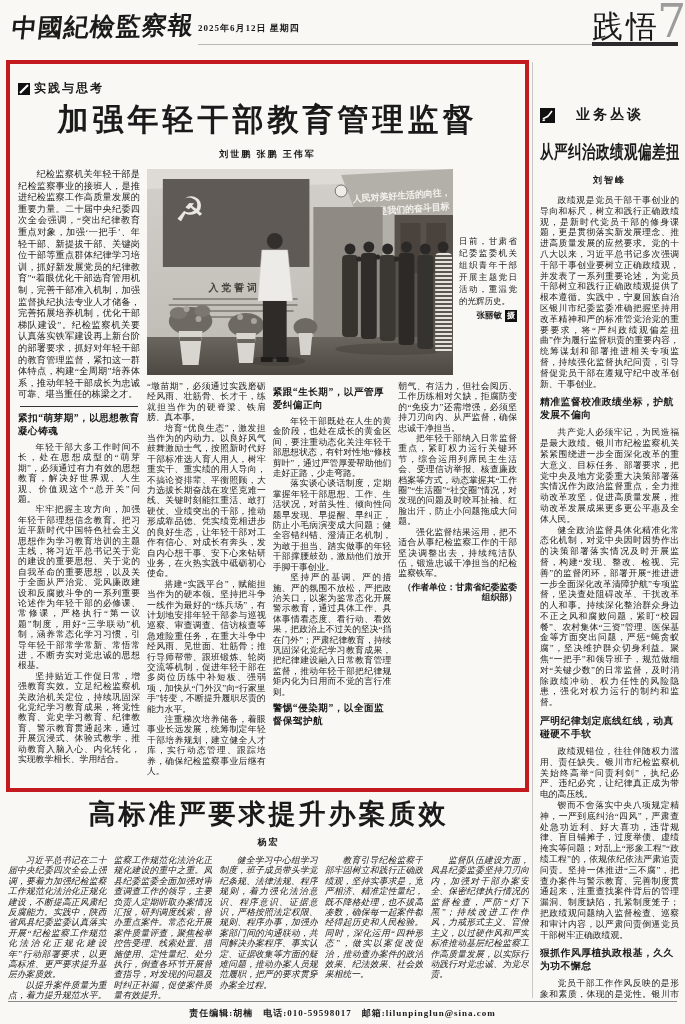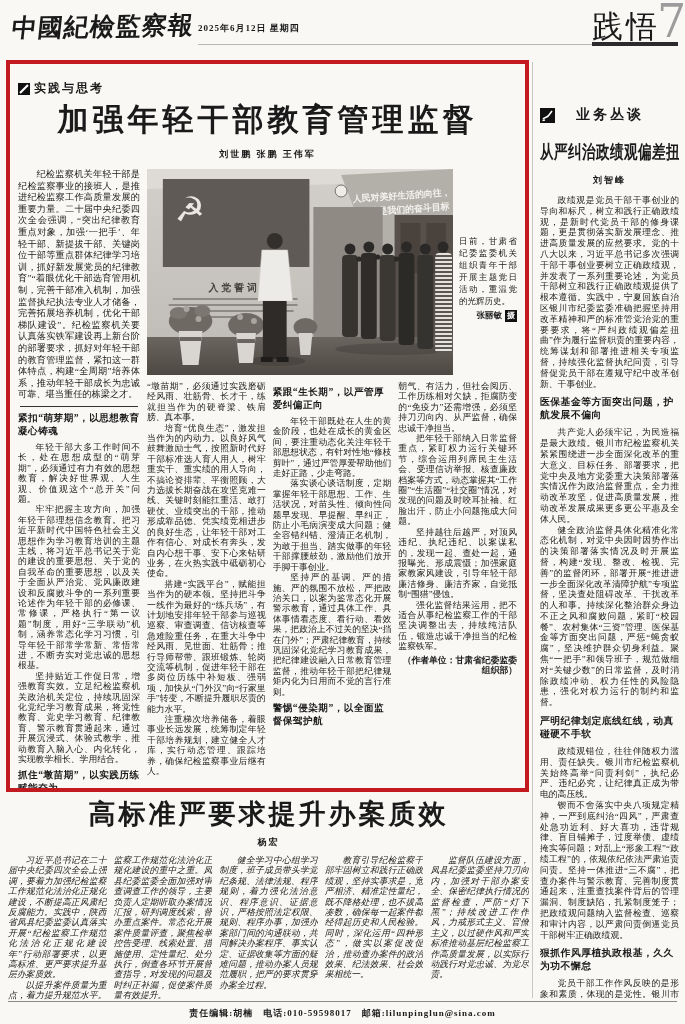--- a/index.html
+++ b/index.html
@@ -87,21 +87,20 @@
     <div class="byline">刘世鹏  张鹏  王伟军</div>
 
     <div class="main-content">
       <div class="col-1 text-blocks">
           <p class="para intro">纪检监察机关年轻干部是纪检监察事业的接班人，是推进纪检监察工作高质量发展的重要力量。二十届中央纪委四次全会强调，“突出纪律教育重点对象，加强‘一把手’、年轻干部、新提拔干部、关键岗位干部等重点群体纪律学习培训，抓好新发展党员的纪律教育”“着眼优化干部选育管用机制，完善干部准入机制，加强监督执纪执法专业人才储备，完善拓展培养机制，优化干部梯队建设”。纪检监察机关要认真落实铁军建设再上新台阶的部署要求，抓好对年轻干部的教育管理监督，紧扣这一群体特点，构建“全周期”培养体系，推动年轻干部成长为忠诚可靠、堪当重任的栋梁之才。</p>
           <div class="col-rule"></div>
           <div class="subhead">紧扣“萌芽期”，以思想教育凝心铸魂</div>
           <p class="para">年轻干部大多工作时间不长，处在思想成型的“萌芽期”，必须通过有力有效的思想教育，解决好世界观、人生观、价值观这个“总开关”问题。</p>
           <p class="para">牢牢把握主攻方向，加强年轻干部理想信念教育。把习近平新时代中国特色社会主义思想作为学习教育培训的主题主线，将习近平总书记关于党的建设的重要思想、关于党的自我革命的重要思想，以及关于全面从严治党、党风廉政建设和反腐败斗争的一系列重要论述作为年轻干部的必修课、常修课，严格执行“第一议题”制度，用好“三学联动”机制，涵养常态化学习习惯，引导年轻干部常学常新、常悟常进，不断夯实对党忠诚的思想根基。</p>
           <p class="para">坚持贴近工作促日常，增强教育实效。立足纪检监察机关政治机关定位，持续巩固深化党纪学习教育成果，将党性教育、党史学习教育、纪律教育、警示教育贯通起来，通过开展沉浸式、体验式教学，推动教育入脑入心、内化转化，实现教学相长、学用结合。</p>
-          <div class="subhead">抓住“墩苗期”，以实践历练赋能奋为</div>
         </div>
 
       <div class="right-zone">
         <div class="photo-row">
           <div class="photo-wrap">
             <svg viewBox="0 0 309 206" preserveAspectRatio="none">
               <defs>
                 <linearGradient id="wallg" x1="0" y1="0" x2="0" y2="1">
                   <stop offset="0" stop-color="#d3d0cb"></stop>
                     <stop offset="1" stop-color="#bdbab4"></stop>
@@ -222,21 +221,20 @@
           <div class="tcol text-blocks">
               <div class="subhead">紧跟“生长期”，以严管厚爱纠偏正向</div>
               <p class="para">年轻干部既处在人生的黄金阶段，也处在成长的黄金区间，要注重动态化关注年轻干部思想状态，有针对性地“修枝剪叶”，通过严管厚爱帮助他们走好正路，少走弯路。</p>
               <p class="para">落实谈心谈话制度，定期掌握年轻干部思想、工作、生活状况，对苗头性、倾向性问题早发现、早提醒、早纠正，防止小毛病演变成大问题；健全容错纠错、澄清正名机制，为敢于担当、踏实做事的年轻干部撑腰鼓劲，激励他们放开手脚干事创业。</p>
               <p class="para">坚持严的基调、严的措施、严的氛围不放松，严把政治关口，以案为鉴常态化开展警示教育，通过具体工作、具体事情看态度、看行动、看效果，把政治上不过关的坚决“挡在门外”；严肃纪律教育，持续巩固深化党纪学习教育成果，把纪律建设融入日常教育管理监督，推动年轻干部把纪律规矩内化为日用而不觉的言行准则。</p>
               <div class="subhead">警惕“侵染期”，以全面监督保驾护航</div>
             </div>
           <div class="tcol text-blocks">
               <p class="para cont">朝气、有活力，但社会阅历、工作历练相对欠缺，拒腐防变的“免疫力”还需增强，必须坚持刀刃向内、从严监督，确保忠诚干净担当。</p>
               <p class="para">把年轻干部纳入日常监督重点，紧盯权力运行关键环节，综合运用列席民主生活会、受理信访举报、核查廉政档案等方式，动态掌握其“工作圈”“生活圈”“社交圈”情况，对发现的问题及时咬耳扯袖、红脸出汗，防止小问题拖成大问题。</p>
-              <p class="para">坚持越往后越严，对顶风违纪、执纪违纪、以案谋私的，发现一起、查处一起，通报曝光、形成震慑；加强家庭家教家风建设，引导年轻干部廉洁修身、廉洁齐家，自觉抵制“围猎”侵蚀。</p>
               <p class="para">强化监督结果运用，把不适合从事纪检监察工作的干部坚决调整出去，持续纯洁队伍，锻造忠诚干净担当的纪检监察铁军。</p>
               <p class="para attribution">（作者单位：甘肃省纪委监委组织部）</p>
             </div>
         </div>
       </div>
     </div>
   </div>
 
   <div class="v-divider"></div>
   <div class="sidebar">
@@ -245,21 +243,21 @@
         <rect width="15" height="15" fill="#111"></rect>
         <path d="M3,11 C5,9 7,10 9,7 L12,3" stroke="#fff" stroke-width="1.6" fill="none"></path>
         <path d="M2.5,12.5 L5,12" stroke="#fff" stroke-width="1.4"></path>
       </svg>
       <span>业务丛谈</span>
     </div>
     <div class="sb-title">从严纠治政绩观偏差扭曲</div>
     <div class="sb-author">刘智峰</div>
     <div class="sb-body text-blocks">
         <p class="para">政绩观是党员干部干事创业的导向和标尺，树立和践行正确政绩观，是新时代党员干部的修身课题，更是贯彻落实新发展理念、推进高质量发展的应然要求。党的十八大以来，习近平总书记多次强调干部干事创业要树立正确政绩观，并发表了一系列重要论述，为党员干部树立和践行正确政绩观提供了根本遵循。实践中，宁夏回族自治区银川市纪委监委准确把握坚持用改革精神和严的标准管党治党的重要要求，将“严纠政绩观偏差扭曲”作为履行监督职责的重要内容，统筹谋划和部署推进相关专项监督，持续强化监督执纪问责，引导督促党员干部在遵规守纪中改革创新、干事创业。</p>
-        <div class="subhead">医保基金等方面突出问题，护航发展不偏向</div>
+        <div class="subhead">精准监督校准政绩坐标，护航发展不偏向</div>
         <p class="para">共产党人必须牢记，为民造福是最大政绩。银川市纪检监察机关紧紧围绕进一步全面深化改革的重大意义、目标任务、部署要求，把党中央及地方党委重大决策部署落实情况作为政治监督重点，全力推动改革攻坚，促进高质量发展，推动改革发展成果更多更公平惠及全体人民。</p>
         <p class="para">健全政治监督具体化精准化常态化机制，对党中央因时因势作出的决策部署落实情况及时开展监督，构建“发现、整改、检视、完善”的监督闭环，部署开展“推进进一步全面深化改革清障护航”专项监督，坚决查处阻碍改革、干扰改革的人和事。持续深化整治群众身边不正之风和腐败问题，紧盯“校园餐”、农村集体“三资”管理、医保基金等方面突出问题，严惩“蝇贪蚁腐”，坚决维护群众切身利益。聚焦“一把手”和领导班子，规范做细对“关键少数”的日常监督，及时消除政绩冲动、权力任性的风险隐患，强化对权力运行的制约和监督。</p>
         <div class="subhead">严明纪律划定底线红线，动真碰硬不手软</div>
         <p class="para">政绩观错位，往往伴随权力滥用、责任缺失。银川市纪检监察机关始终高举“问责利剑”，执纪必严、违纪必究，让纪律真正成为带电的高压线。</p>
         <p class="para">锲而不舍落实中央八项规定精神，一严到底纠治“四风”，严肃查处急功近利、好大喜功，违背规律、盲目铺摊子，过度举债、虚绩掩实等问题；对乱上“形象工程”“政绩工程”的，依规依纪依法严肃追责问责。坚持一体推进“三不腐”，把查办案件与警示教育、完善制度贯通起来，注重查找案件背后的管理漏洞、制度缺陷，扎紧制度笼子；把政绩观问题纳入监督检查、巡察和审计内容，以严肃问责倒逼党员干部树牢正确政绩观。</p>
         <div class="subhead">狠抓作风厚植执政根基，久久为功不懈怠</div>
         <p class="para">党员干部工作作风反映的是形象和素质，体现的是党性。银川市纪检监察机关始终将优良作风作为履职尽责的重要保证，以“永远在路上”的韧劲持续深化作风建设，确保党和人民赋予的权力不被滥用，推动党风政风持续向好。</p>
       </div>
   </div>
 

